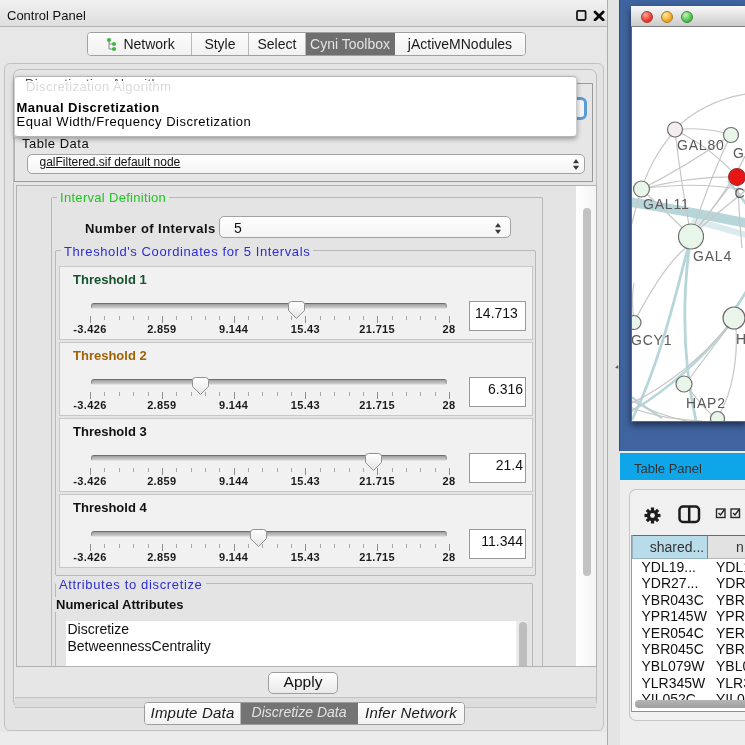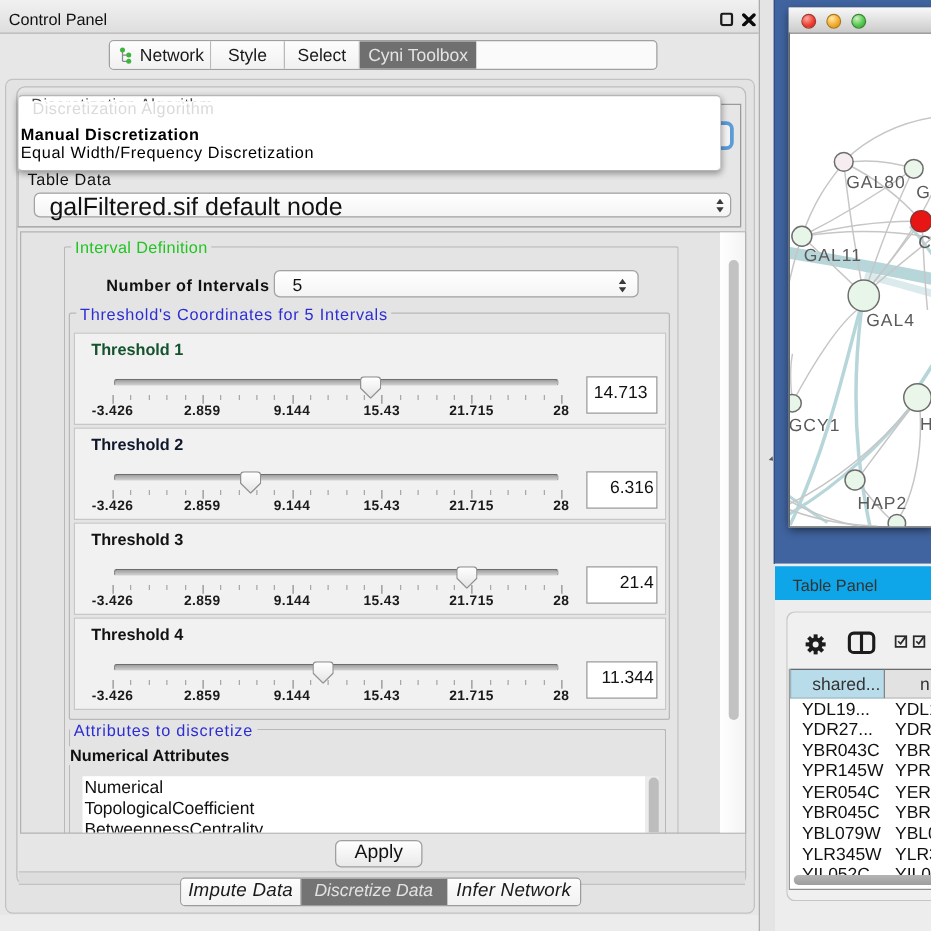--- a/index.html
+++ b/index.html
@@ -95,44 +95,45 @@
   <svg class="abs" style="left:576px;top:9.5px" width="29" height="11" viewBox="0 0 29 11">
     <rect x="1" y="0.8" width="8.6" height="9.2" rx="1.5" fill="none" stroke="#1a1a1a" stroke-width="1.8"></rect>
     <path d="M19 2 L27.2 10 M27.2 2 L19 10" stroke="#0a0a0a" stroke-width="2.7" stroke-linecap="round" fill="none"></path>
   </svg>
 </div>
 
 <div id="panelA"></div>
 <div id="panelB"></div>
 
 <div id="seg-top">
-  <div class="sg" style="width:81px">
+  <div class="sg" style="width:109px">
     <svg width="15" height="15" viewBox="0 0 15 15" style="margin-right:4px">
       <path d="M5 3 L5 12 M5 7 L10 7 M5 12 L10 12" stroke="#888" stroke-width="1" fill="none"></path>
       <circle cx="5" cy="3" r="2" fill="#3db53d"></circle>
         <circle cx="10" cy="7" r="2" fill="#3db53d"></circle>
         <circle cx="10" cy="12" r="2" fill="#3db53d"></circle>
     </svg>Network</div>
   <div class="sg" style="width:59px">Style</div>
   <div class="sg" style="width:60px">Select</div>
   <div class="sg sel" style="width:93px">Cyni Toolbox</div>
+  <div class="sg" style="width:136px">jActiveMNodules</div>
 </div>
 
 <div class="abs" style="left:25px; top:78.2px; width:200px; height:2.6px; overflow:hidden; font-size:13px; letter-spacing:0.4px; color:#4a4a4a; z-index:51;">
     <div style="margin-top:-2.6px;">Discretization Algorithm</div>
   </div>
 <div class="abs" style="left:577px; top:83px; width:15px; height:1px; background:#9a9a9a;"></div>
 <div class="abs" style="left:592px; top:83px; width:1px; height:98px; background:#9a9a9a;"></div>
 <div class="abs" style="left:14px; top:137px; width:1px; height:44px; background:#b5b5b5;"></div>
 <div class="abs" style="left:14px; top:180.5px; width:579px; height:1px; background:#9a9a9a;"></div>
 <div class="abs" style="left:566px; top:97px; width:21px; height:23px; border:3px solid #5b9bd6; border-radius:6px; background:#f4f4f4;"></div>
 
 <div class="abs" style="left:22px; top:136px; font-size:13px; letter-spacing:0.5px; color:#111;">Table Data</div>
 <div class="combo" style="left:27px; top:153.5px; width:558px; height:20.5px;">
-  <span style="position:absolute; left:11.5px; top:0.5px; font-size:20px;">galFiltered.sif default node</span>
+  <span style="position:absolute; left:11.5px; top:0.5px; font-size:12px;text-decoration:underline;">galFiltered.sif default node</span>
   <svg class="abs" style="right:5.5px; top:4.5px;" width="6" height="11" viewBox="0 0 6 11">
     <path d="M3 0 L6 4.2 L0 4.2 Z" fill="#3a3a3a"></path>
       <path d="M3 11 L6 6.8 L0 6.8 Z" fill="#3a3a3a"></path>
   </svg>
 </div>
 
 <div id="scrollpane"></div>
 <div id="vsb-track"></div>
 <div id="vsb-thumb"></div>
 
@@ -192,21 +193,21 @@
 <stop offset="0" stop-color="#ffffff"></stop>
         <stop offset="0.5" stop-color="#f2f2f2"></stop>
         <stop offset="1" stop-color="#e3e3e3"></stop>
       </linearGradient>
     </defs>
 <path d="M3.5 0.5 H13.5 Q16.5 0.5 16.5 3.5 V9.5 L8.5 17.5 L0.5 9.5 V3.5 Q0.5 0.5 3.5 0.5 Z" fill="url(#thg296.5)" stroke="#909090" stroke-width="1"></path>
 </svg>
 <div class="abs vbox" style="top:301px;text-align:center;">14.713</div>
 
 <div class="tblock" style="top:342px;"></div>
-<div class="abs" style="left:73px; top:348px; font-size:13px; font-weight:bold; color:#0f172a;">Threshold 2</div>
+<div class="abs" style="left:73px; top:348px; font-size:13px; font-weight:bold; color:#a16207;">Threshold 2</div>
 <div class="abs groove" style="top:378.5px;"></div>
 <div class="abs" style="left:104.4px; top:392.4px; width:1px; height:3.2px; background:#a8a8a8;"></div>
 <div class="abs" style="left:118.8px; top:392.4px; width:1px; height:3.2px; background:#a8a8a8;"></div>
 <div class="abs" style="left:133.1px; top:392.4px; width:1px; height:3.2px; background:#a8a8a8;"></div>
 <div class="abs" style="left:147.5px; top:392.4px; width:1px; height:3.2px; background:#a8a8a8;"></div>
 <div class="abs" style="left:176.2px; top:392.4px; width:1px; height:3.2px; background:#a8a8a8;"></div>
 <div class="abs" style="left:190.6px; top:392.4px; width:1px; height:3.2px; background:#a8a8a8;"></div>
 <div class="abs" style="left:204.9px; top:392.4px; width:1px; height:3.2px; background:#a8a8a8;"></div>
 <div class="abs" style="left:219.3px; top:392.4px; width:1px; height:3.2px; background:#a8a8a8;"></div>
 <div class="abs" style="left:248.0px; top:392.4px; width:1px; height:3.2px; background:#a8a8a8;"></div>
@@ -337,22 +338,21 @@
     </defs>
 <path d="M3.5 0.5 H13.5 Q16.5 0.5 16.5 3.5 V9.5 L8.5 17.5 L0.5 9.5 V3.5 Q0.5 0.5 3.5 0.5 Z" fill="url(#thg258)" stroke="#909090" stroke-width="1"></path>
 </svg>
 <div class="abs vbox" style="top:529px;">11.344</div>
 
 <div class="group" style="left:55px; top:583px; width:478px; height:84px; border-bottom:none; border-radius:2px 2px 0 0;"></div>
 <div class="gtitle" style="left:56px; top:577px; font-size:13px; letter-spacing:0.65px; color:#2d2dd4;">Attributes to discretize</div>
 <div class="abs" style="left:53px; top:597px; font-size:13px; font-weight:bold; color:#111; background:#e4e4e4; padding:0 3px;">Numerical Attributes</div>
 
 <div id="numlist">
-  <div>Numerical</div>
-  <div>TopologicalCoefficient</div>
+  <div>Discretize</div>
   <div>BetweennessCentrality</div>
 </div>
 <div class="abs" style="left:515.5px; top:620.5px; width:11px; height:45.5px; background:#ececec;"></div>
 <div class="abs" style="left:519px; top:622px; width:8px; height:44px; background:#bdbdbd; border-radius:4px 4px 0 0;"></div>
 
 <div class="abs" style="left:15px; top:697px; width:581px; height:11px; background:#dddddd; border-top:1px solid #c2c2c2; border-bottom:1px solid #c2c2c2;"></div>
 <div id="applybtn">Apply</div>
 
 <div id="seg-bot">
   <div class="sg" style="width:96px;">Impute Data</div>

